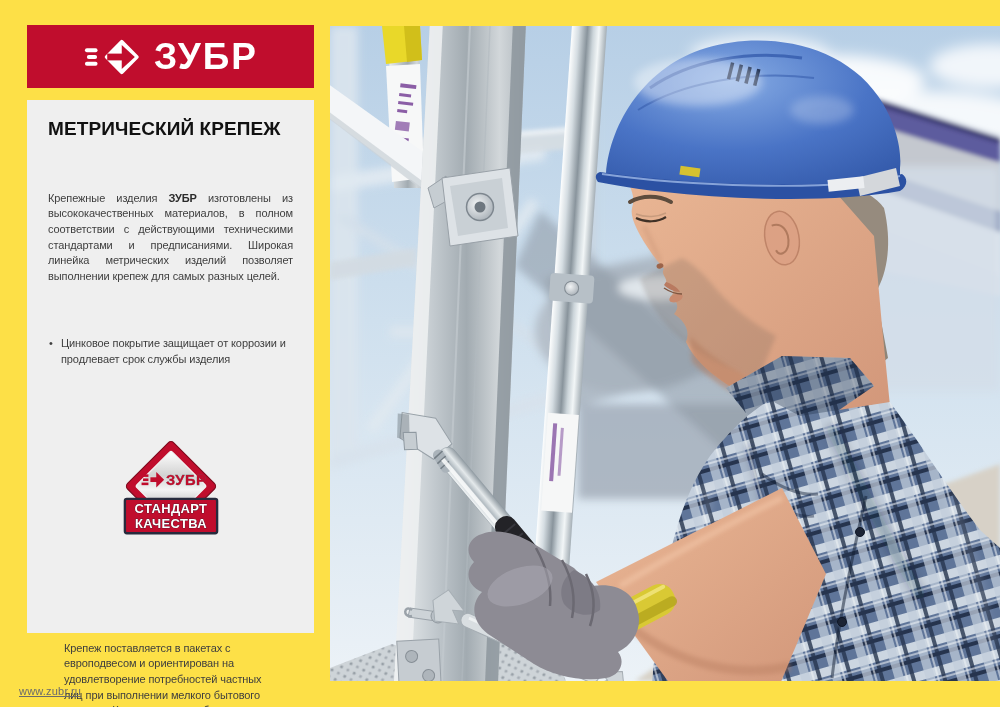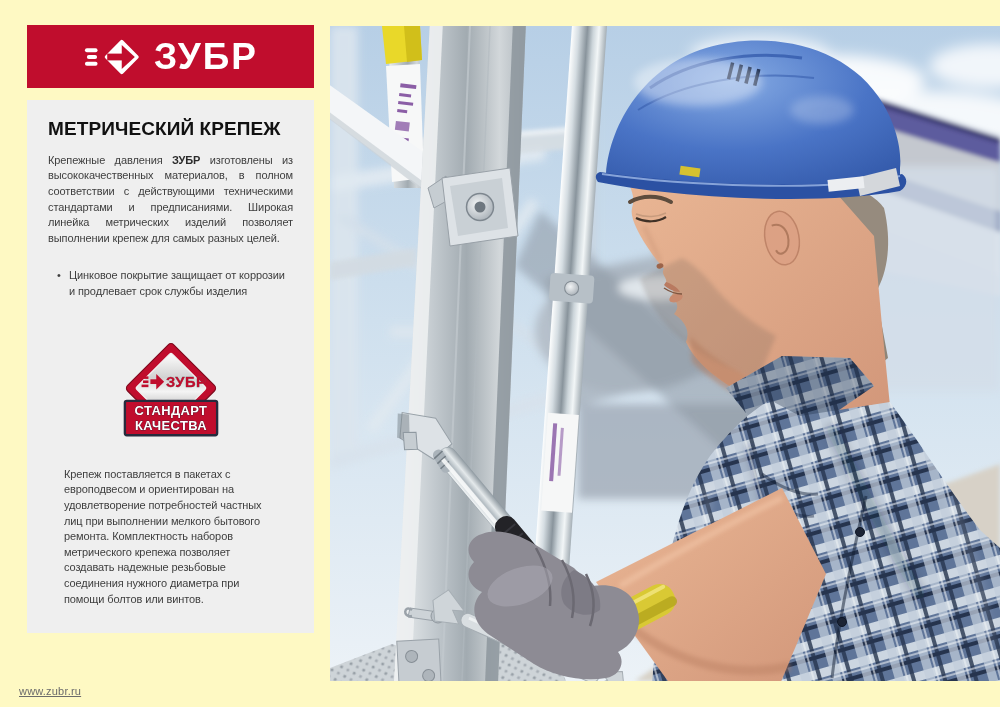--- a/index.html
+++ b/index.html
@@ -1,30 +1,30 @@
 <!DOCTYPE html>
 <html><head>
 <meta charset="utf-8">
 <style>
   html,body{margin:0;padding:0;background:#888;}
-  .page{position:relative;width:1000px;height:707px;background:#fef9c3;overflow:hidden;
+  .page{position:relative;width:1000px;height:707px;background:#fde047;overflow:hidden;
         font-family:"Liberation Sans","DejaVu Sans",sans-serif;}
   
   .logo-bar{position:absolute;left:27px;top:25px;width:287px;height:63px;background:#c00d2d;
             display:flex;align-items:center;justify-content:center;gap:9px;}
   .logo-text{color:#ffffff;font-weight:bold;font-size:37px;letter-spacing:2px;line-height:1;
              transform:scaleY(1.02);}
   
   .panel{position:absolute;left:27px;top:100px;width:287px;height:533px;background:#efefef;
-         box-sizing:border-box;padding:18px 21px 12px;display:flex;flex-direction:column;}
+         box-sizing:border-box;padding:18px 21px 12px;display:flex;flex-direction:column;gap:38px;}
   .panel h1{margin:0 0 12px;font-size:19px;line-height:1.2;font-weight:bold;color:#111111;letter-spacing:.1px;}
   .body-text{font-size:11px;line-height:1.42;color:#3e3e3e;letter-spacing:-0.1px;}
   .p-intro{margin:0 0 14px;text-align:justify;}
   .p-intro b{color:#2b2b2b;}
-  ul.features{margin:8px;padding:0;list-style:none;}
+  ul.features{margin:0;padding:0;list-style:none;}
   ul.features li{position:relative;padding-left:13px;margin-bottom:9px;}
   ul.features li::before{content:"\2022";position:absolute;left:1px;top:0;color:#3e3e3e;}
   .badge-wrap{align-self:center;margin-top:22px;line-height:0;}
   .spacer{flex:1 1 0;min-height:0;}
   .p-outro{margin:16px;}
   .website{position:absolute;left:19px;top:685px;font-size:11px;color:#6b6b6b;letter-spacing:.2px;text-decoration:underline;}
   
   .photo{position:absolute;left:330px;top:26px;width:670px;height:655px;}
   .photo svg{display:block;}
   .badge-banner-text{font-family:"Liberation Sans","DejaVu Sans",sans-serif;}
@@ -42,21 +42,21 @@
       <rect x="27" y="12" width="26" height="26" rx="2" fill="#ffffff" transform="rotate(45 40 25)"></rect>
       <rect x="25" y="21.5" width="17" height="7" fill="#c00d2d"></rect>
       <polygon points="40,12.5 53.5,25 40,37.5" fill="#c00d2d"></polygon>
     </svg>
     <span class="logo-text">ЗУБР</span>
   </div>
 
   <div class="panel">
     <h1>МЕТРИЧЕСКИЙ КРЕПЕЖ</h1>
 
-    <p class="body-text p-intro"><span>Крепежные давления </span><b>ЗУБР</b><span> изготовлены из высоко­качественных материалов, в полном соответствии с действующими техническими стандартами и предписаниями. Широкая линейка метрических изделий позволяет выполнении крепеж для самых разных целей.</span></p>
+    <p class="body-text p-intro"><span>Крепежные изделия </span><b>ЗУБР</b><span> изготовлены из высоко­качественных материалов, в полном соответствии с действующими техническими стандартами и предписаниями. Широкая линейка метрических изделий позволяет выполнении крепеж для самых разных целей.</span></p>
 
     <ul class="features body-text">
       <li><span>Цинковое покрытие защищает от коррозии и продлевает срок службы изделия</span></li>
     </ul>
 
     <div class="badge-wrap">
       <svg width="106" height="112" viewBox="0 0 108 114" aria-hidden="true">
         <defs>
           <linearGradient id="silver" x1="0" y1="0" x2="1" y2="1">
             <stop offset="0" stop-color="#ffffff"></stop>

